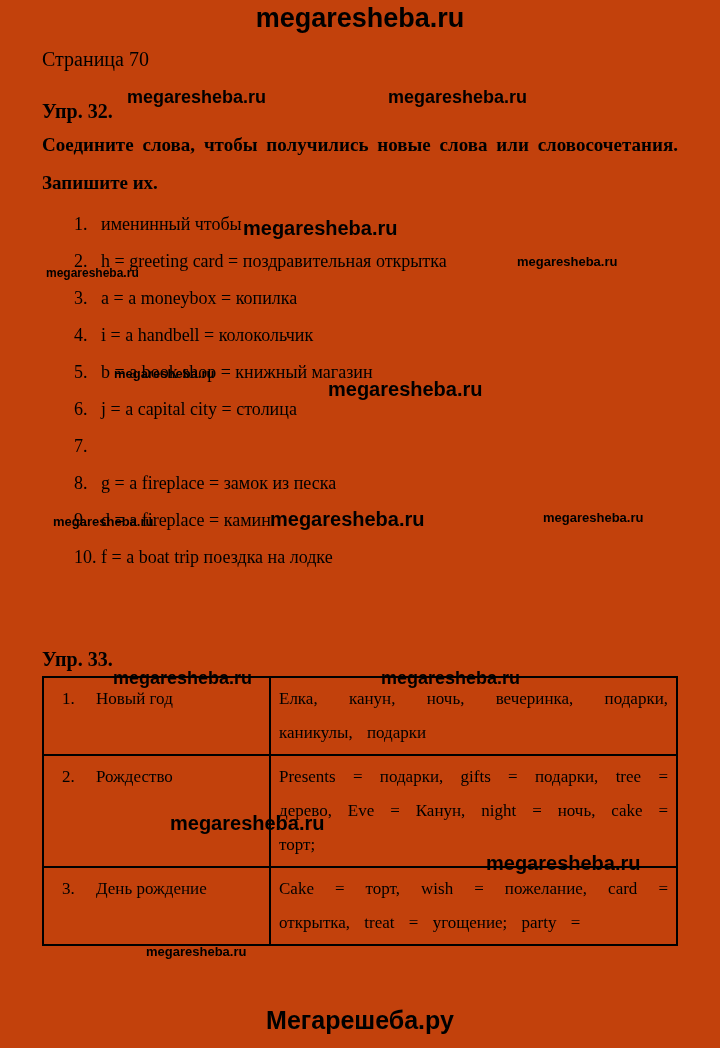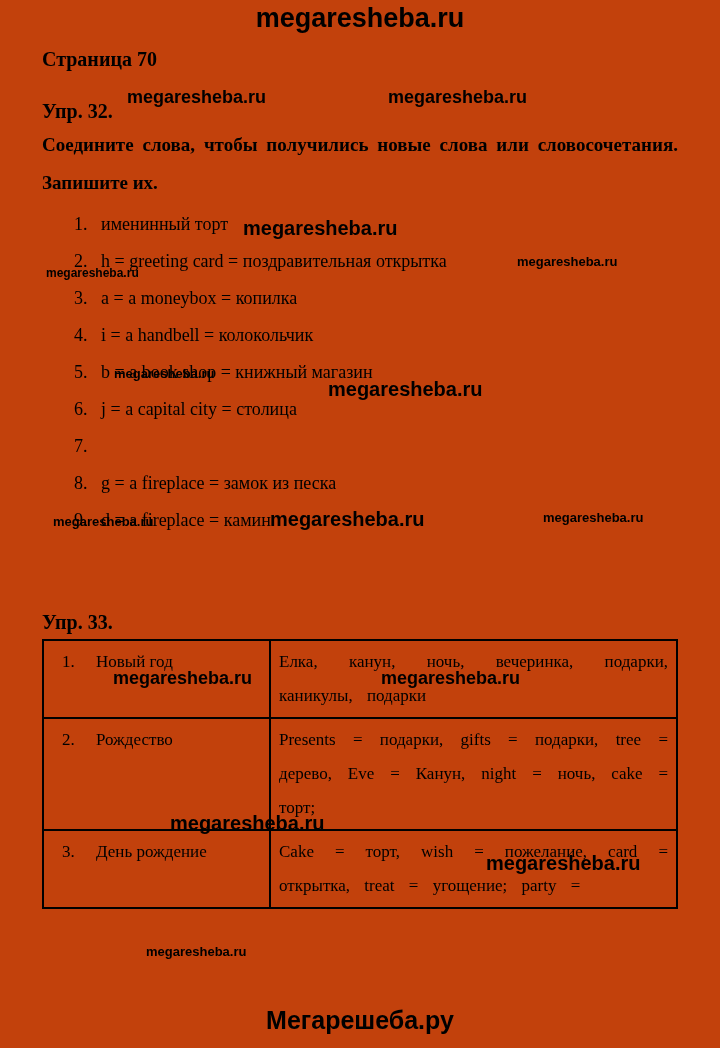--- a/index.html
+++ b/index.html
@@ -21,21 +21,21 @@
   }
   .header-brand {
     text-align: center;
     font-family: "Liberation Sans", sans-serif;
     font-weight: 700;
     font-size: 27px;
     padding-top: 3px;
     line-height: 30px;
   }
   .page-label {
-    font-weight: 700;
+    font-weight: 400;
     font-size: 20px;
     margin-top: 15px;
     line-height: 22px;
   }
   .ex-title {
     font-weight: 700;
     font-size: 20px;
     margin-top: 30px;
     line-height: 22px;
   }
@@ -123,21 +123,21 @@
 
     <div class="page-label">Страница 70</div>
 
     <div class="ex-title">Упр. 32.</div>
 
     <p class="task">Соедините слова, чтобы получились новые слова или словосочетания. Запишите их.</p>
 
     <div class="list">
       <div class="list-item">
         <span class="num">1.</span>
-        <span class="txt">именинный торт</span>
+        <span class="txt">именинный чтобы</span>
       </div>
       <div class="list-item">
         <span class="num">2.</span>
         <span class="txt">h = greeting card = поздравительная открытка</span>
       </div>
       <div class="list-item">
         <span class="num">3.</span>
         <span class="txt">a = a moneybox = копилка</span>
       </div>
       <div class="list-item">
@@ -155,20 +155,24 @@
       <div class="list-item">
         <span class="num">7.</span>
       </div>
       <div class="list-item">
         <span class="num">8.</span>
         <span class="txt">g = a fireplace = замок из песка</span>
       </div>
       <div class="list-item">
         <span class="num">9.</span>
         <span class="txt">d = a fireplace = камин</span>
+      </div>
+      <div class="list-item">
+        <span class="num">10.</span>
+        <span class="txt">f = a boat trip поездка на лодке</span>
       </div>
     </div>
 
     <div class="ex-title second">Упр. 33.</div>
 
 
     <table class="answers-table">
       <tbody>
           <tr>
         <td class="cat">

